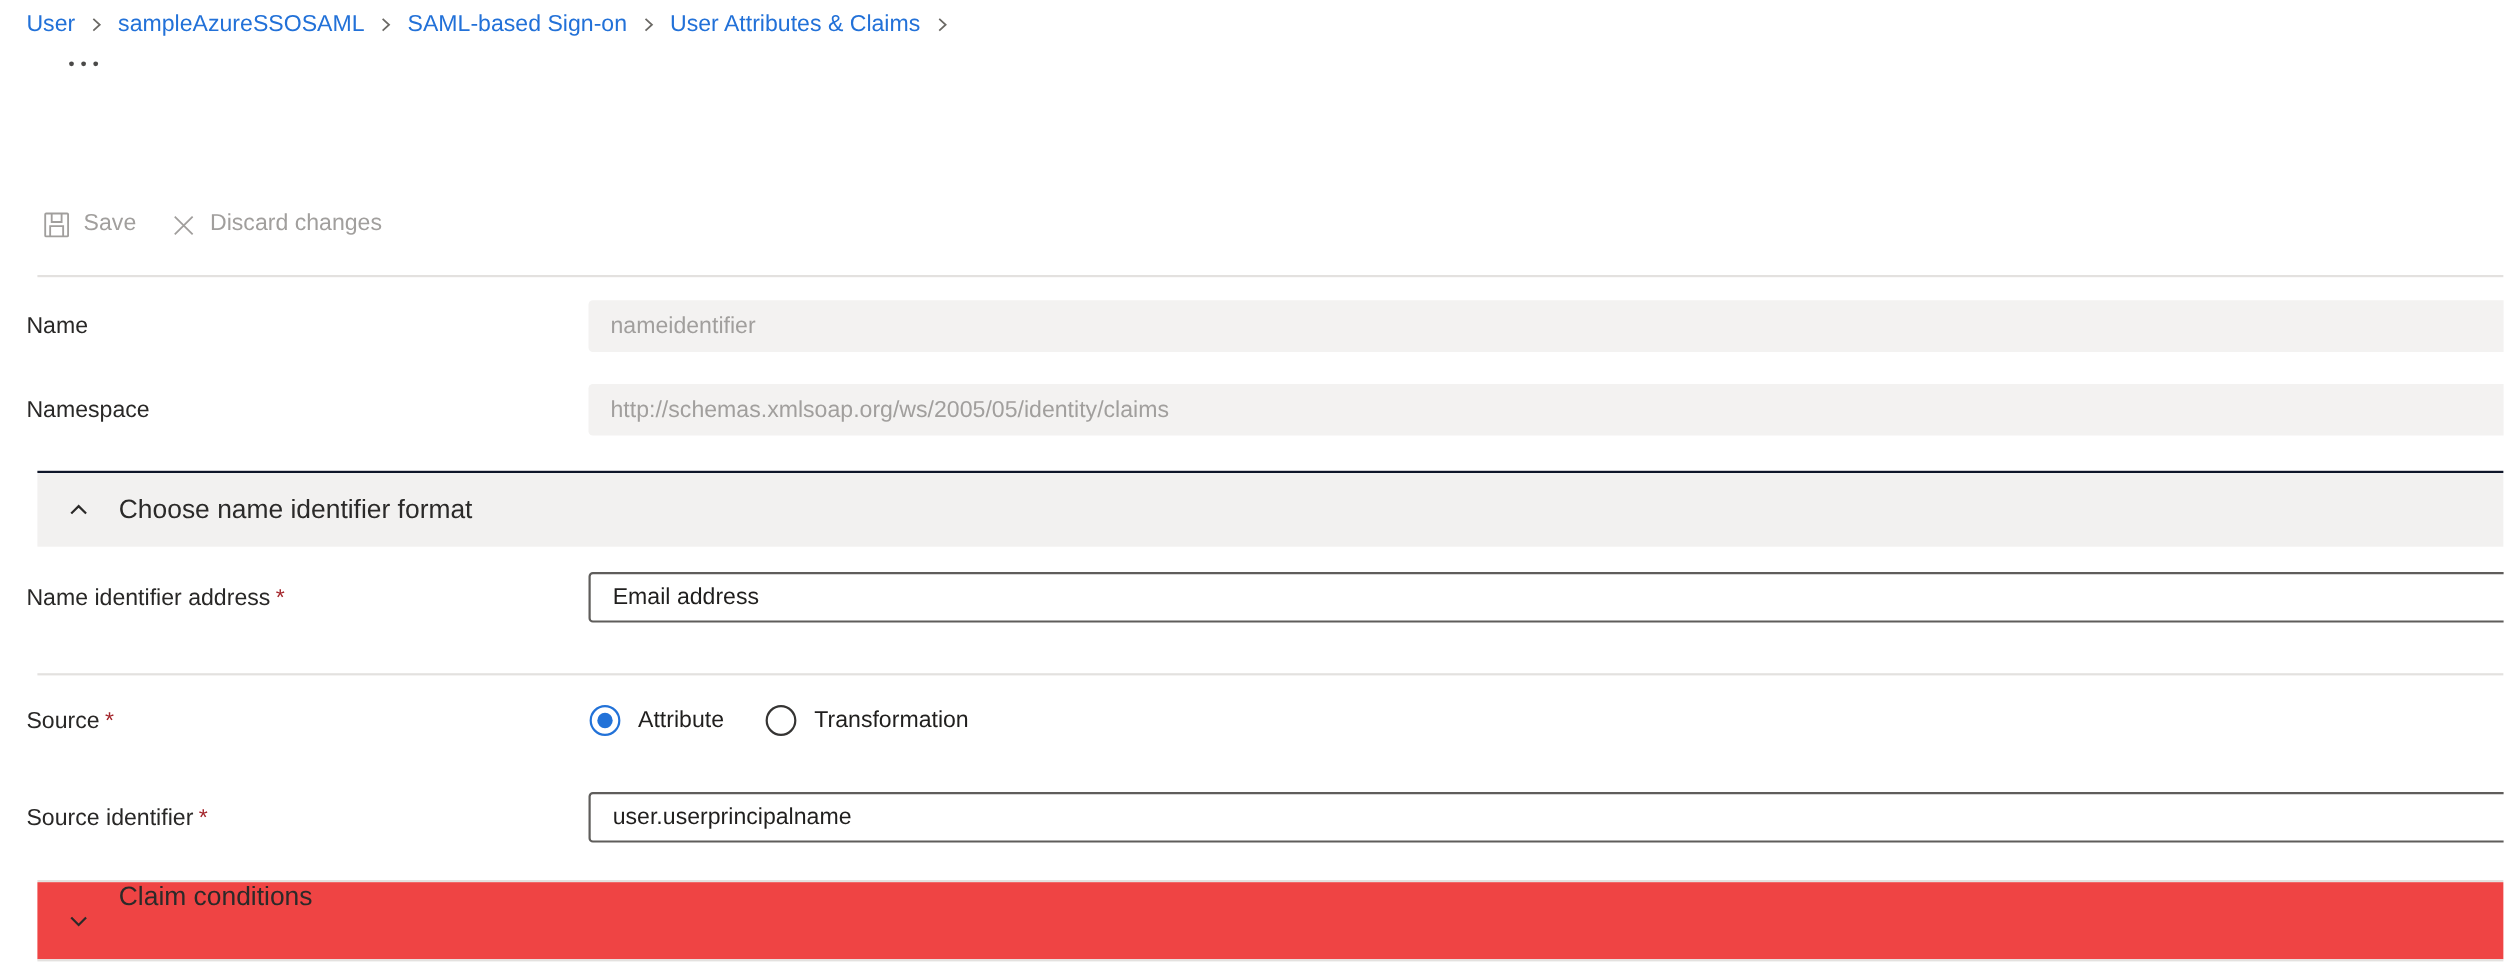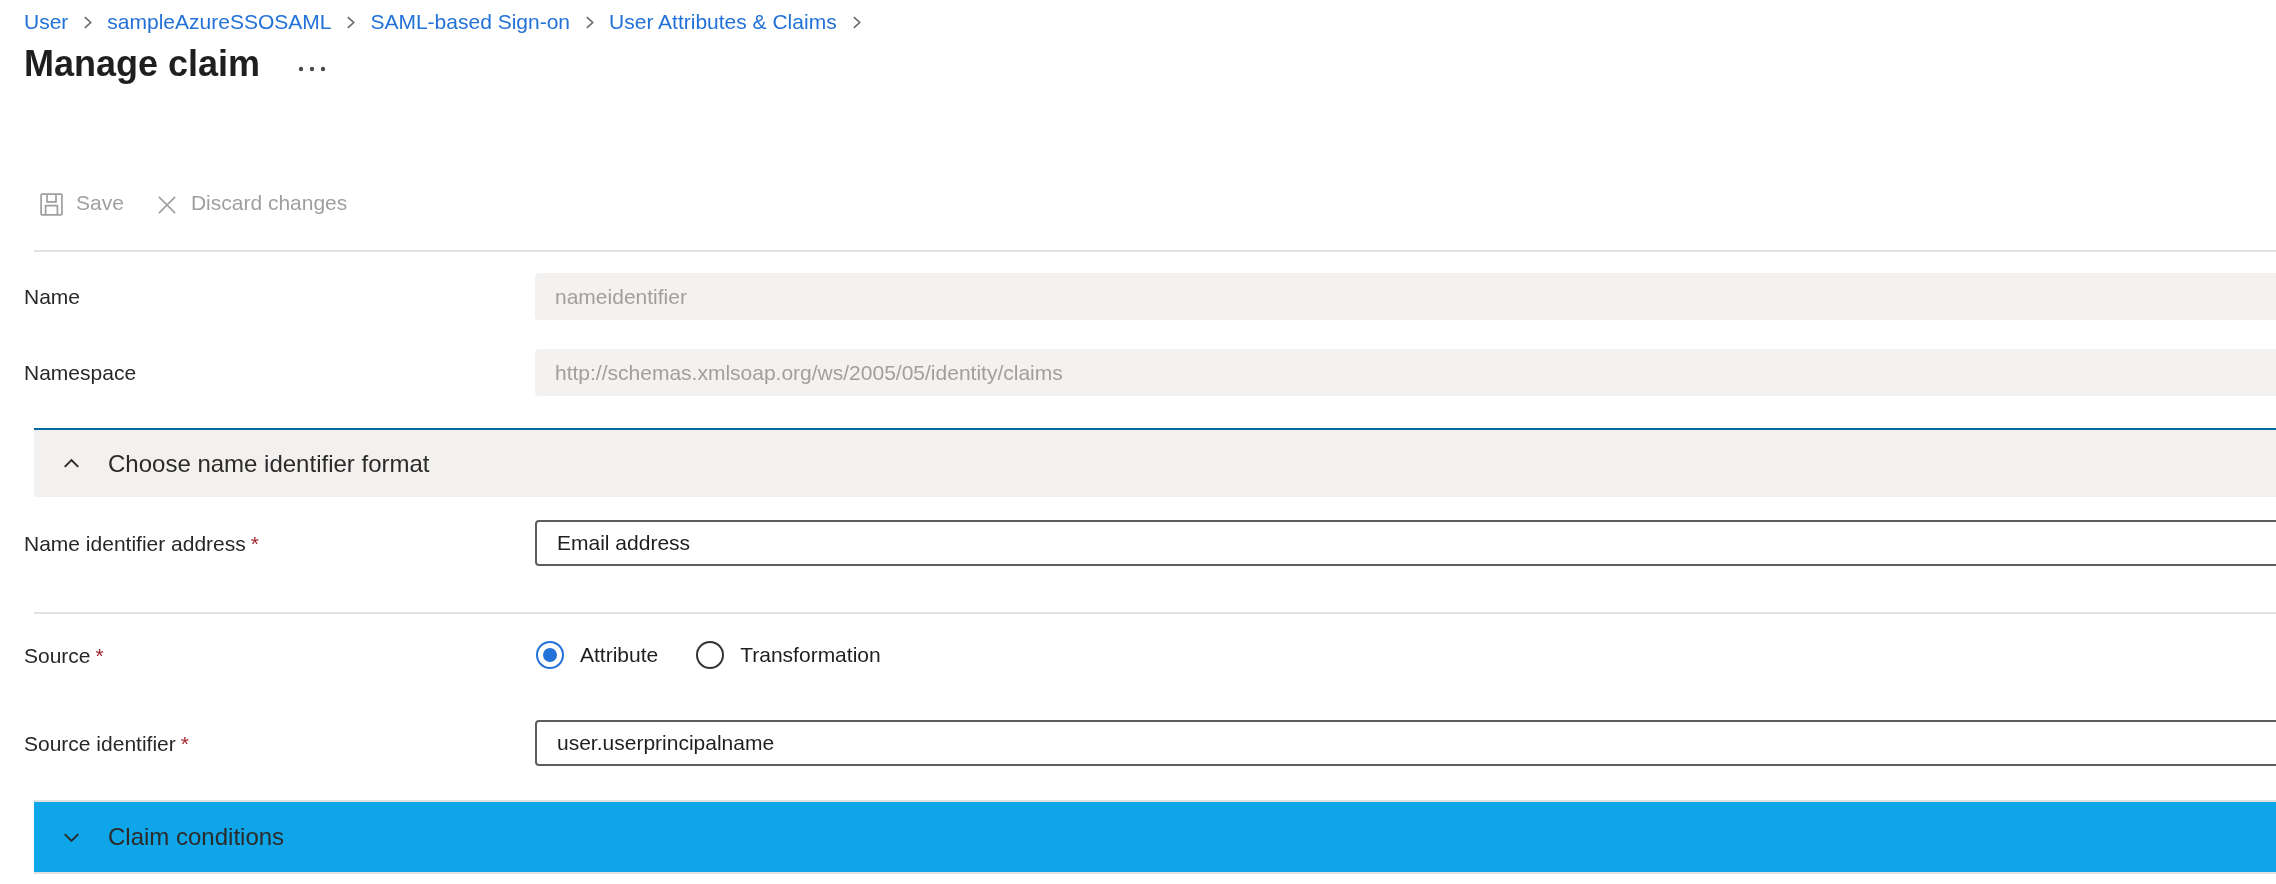--- a/index.html
+++ b/index.html
@@ -57,29 +57,29 @@
   .in-format    { top: 520px; }
   .in-srcattr   { top: 720px; }
   .lb-name      { top: 284px; }
   .lb-namespace { top: 360px; }
   .lb-format    { top: 531px; }
   .lb-source    { top: 643px; }
   .lb-srcattr   { top: 731px; }
   
   .section-band {
     position: absolute; top: 428px; left: 34px; right: 0; height: 69px;
-    background: #f2f1f0; border-top: 2px solid #0369a1; box-sizing: border-box;
+    background: #f2f1f0; border-top: 2px solid #0f172a; box-sizing: border-box;
     display: flex; align-items: center; cursor: pointer;
   }
   .section-band .chev { margin-left: 24px; display: flex; align-items: center; }
   .section-title { margin-left: 23px; font-size: 24px; color: #2b2a29; }
   
   .claim-row {
     position: absolute; top: 802px; left: 34px; right: 0; height: 70px;
-    display: flex; align-items: center; cursor: pointer; background: #0ea5e9;
+    display: flex; cursor: pointer; background: #ef4444;
   }
   .claim-row .chev { margin-left: 24px; display: flex; align-items: center; }
   
   .radio-group { position: absolute; top: 641px; left: 536px; display: flex; align-items: center; text-align: center; }
   .radio { width: 28px; height: 28px; border-radius: 50%; box-sizing: border-box; background: #fff; cursor: pointer; flex: none; }
   .radio.selected { border: 2px solid #2272d8; position: relative; }
   .radio.selected::after { content: ""; position: absolute; inset: 5px; border-radius: 50%; background: #2272d8; }
   .radio.unselected { border: 2px solid #353433; }
   .radio-label { font-size: 21px; color: #201f1e; margin-left: 16px; line-height: 28px; }
   .radio-gap { width: 38px; flex: none; }
@@ -108,21 +108,20 @@
   </span>
   <a class="crumb">User Attributes &amp; Claims</a>
   <span class="crumb-sep">
     <svg width="17" height="17" viewBox="0 0 16 16">
         <polyline points="5.5,3 11,8 5.5,13" fill="none" stroke="#6b6965" stroke-width="1.5"></polyline>
       </svg>
   </span>
 </nav>
 
 <div class="title-row">
-  <h1 class="page-title" style="margin:0;">Manage claim</h1>
   <span class="more-btn">
     <svg width="32" height="12" viewBox="0 0 32 12">
       <circle cx="5" cy="6" r="2.2" fill="#4a4948"></circle>
       <circle cx="16" cy="6" r="2.2" fill="#4a4948"></circle>
       <circle cx="27" cy="6" r="2.2" fill="#4a4948"></circle>
     </svg>
   </span>
 </div>
 
 <div class="toolbar">

